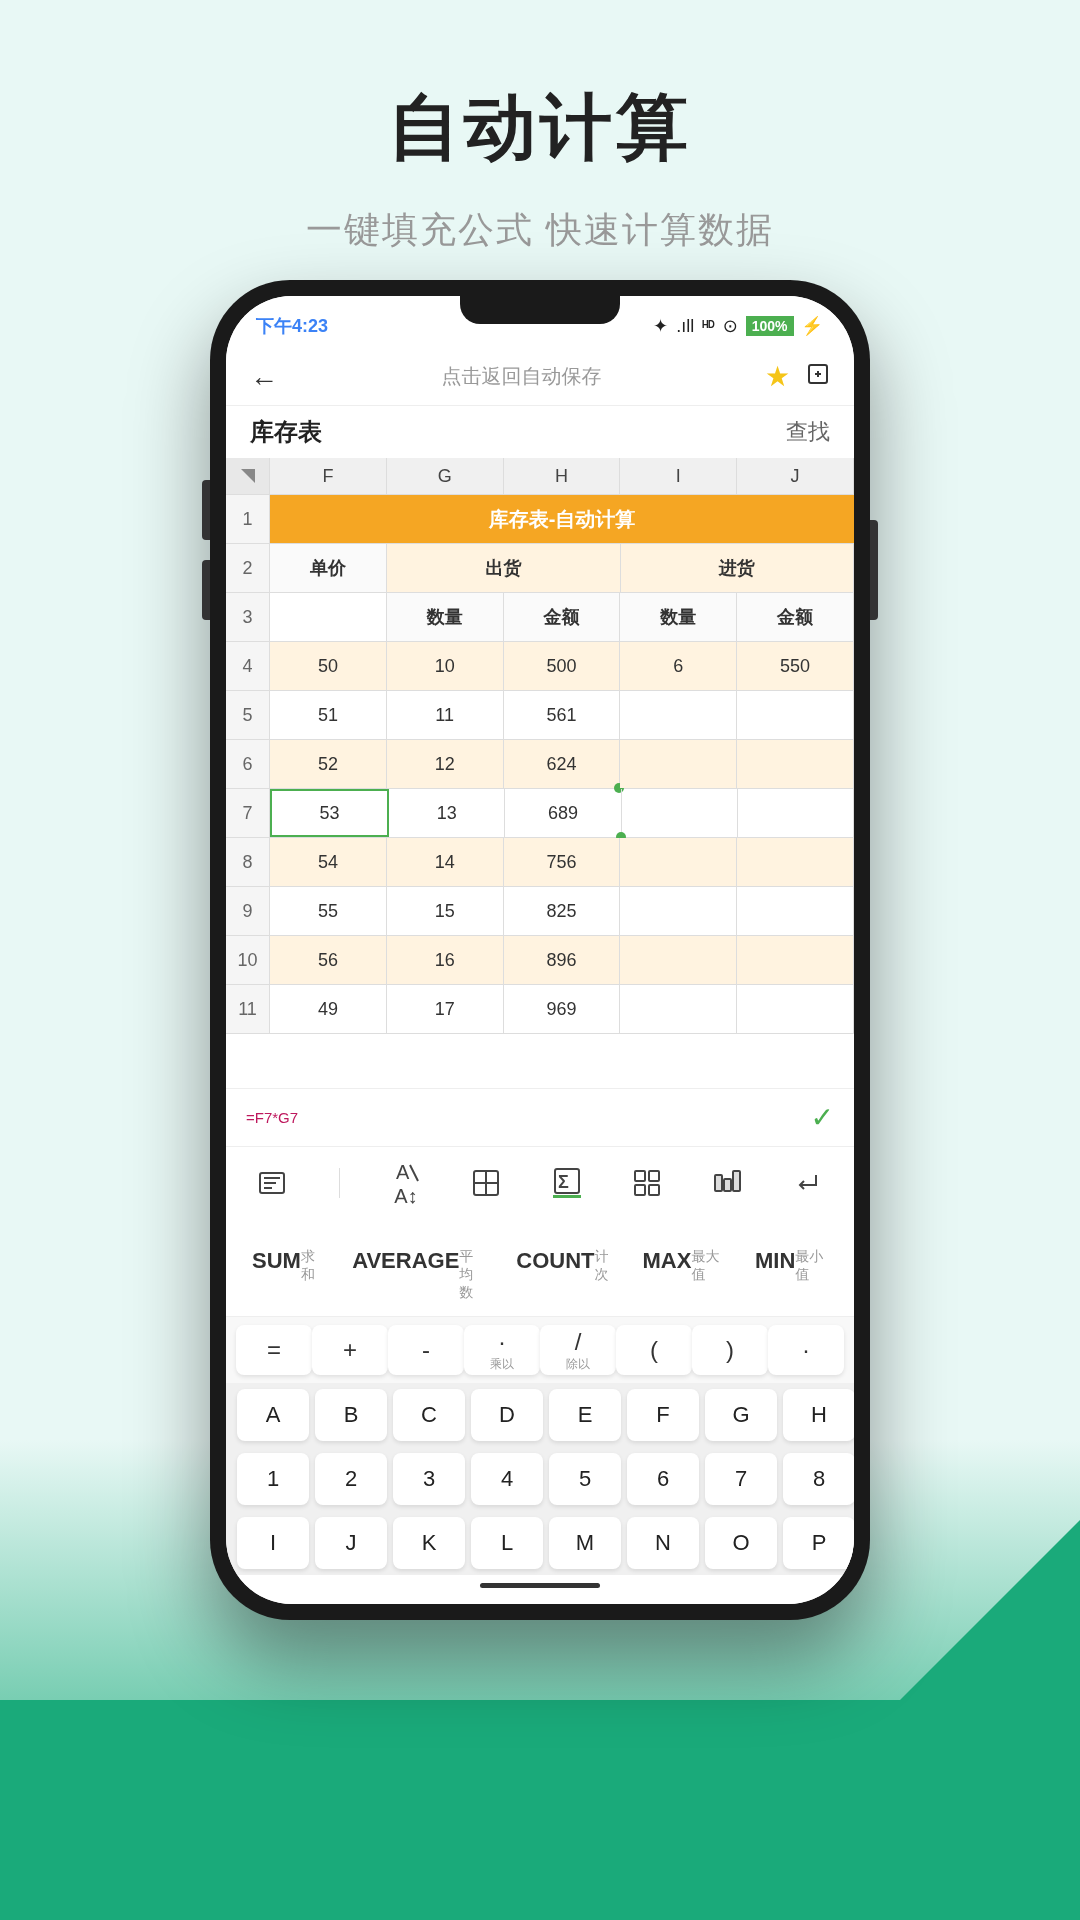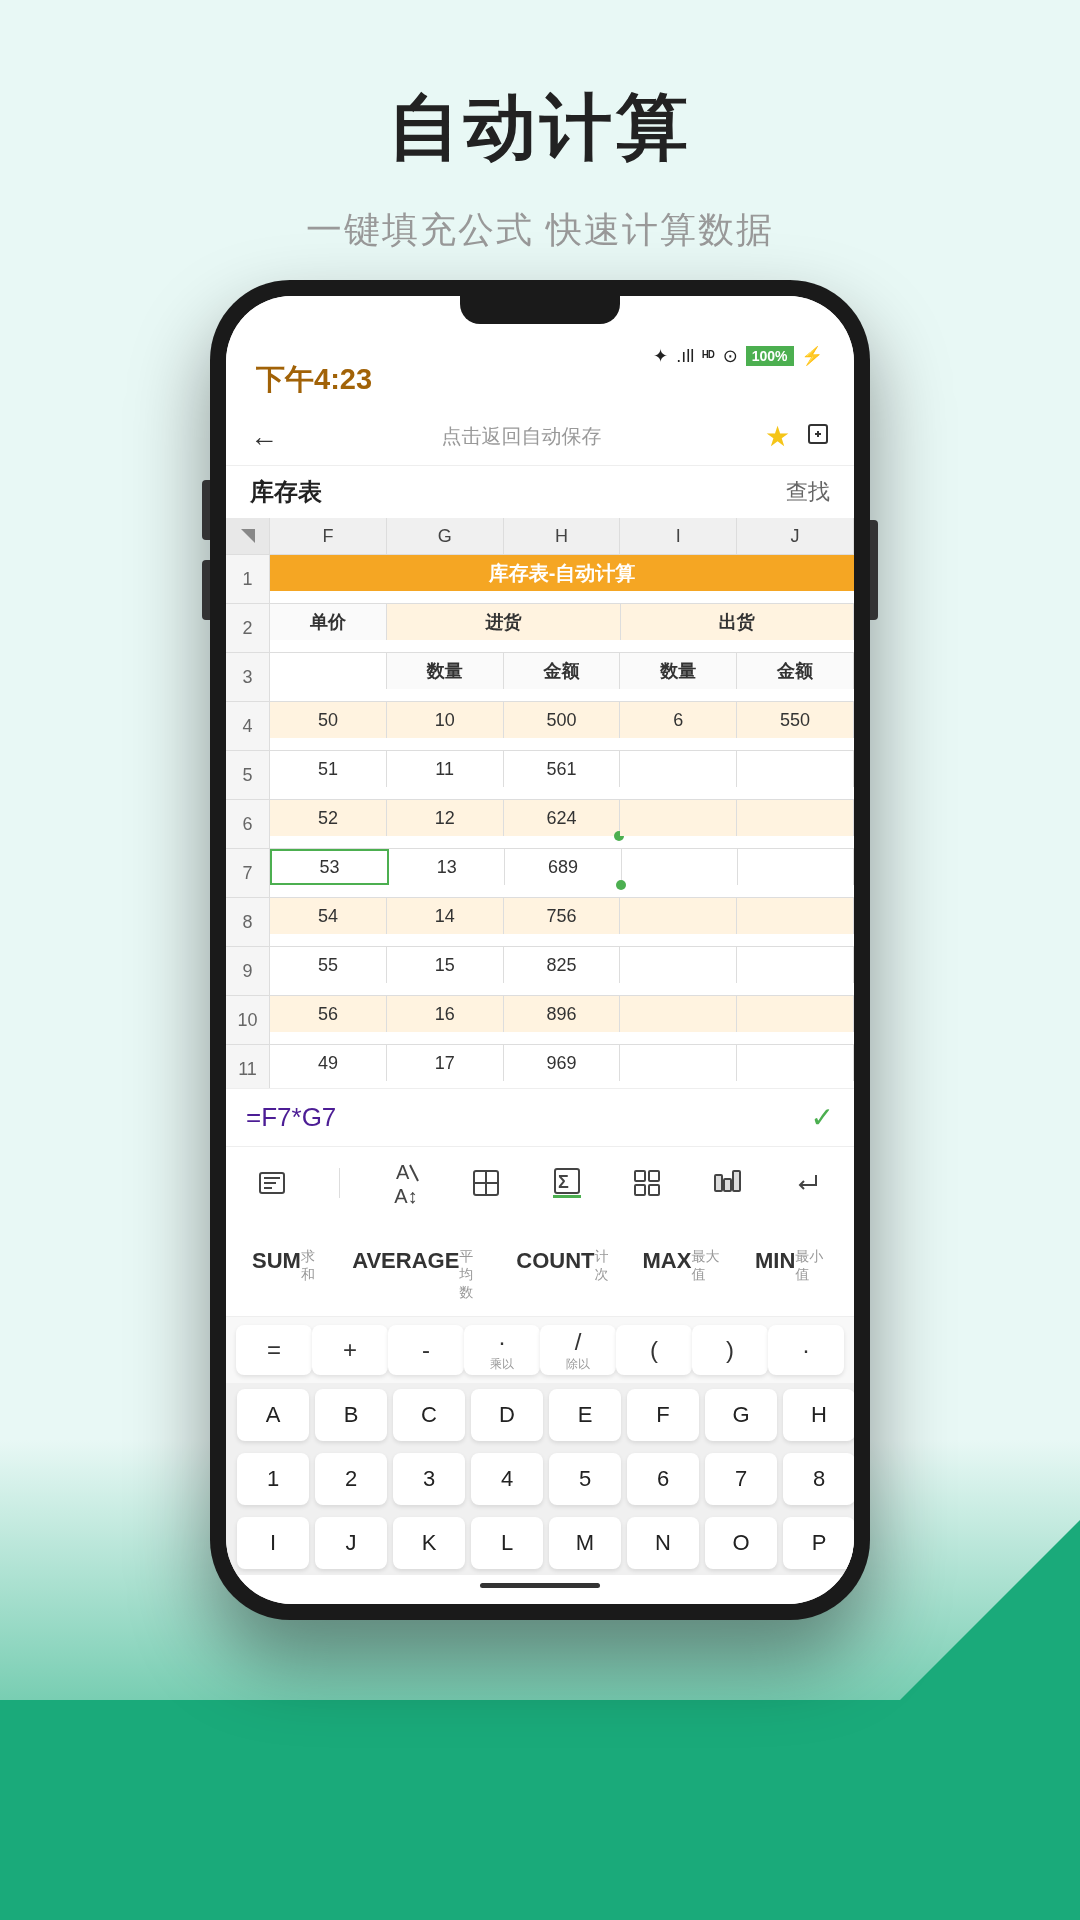--- a/index.html
+++ b/index.html
@@ -132,24 +132,23 @@
     
     .status-bar {
       background: #fff;
       padding: 16px 30px 8px;
       display: flex;
       justify-content: space-between;
       align-items: center;
       min-height: 52px;
     }
     .status-time {
-      font-size: 29px;
+      font-size: 18px;
       font-weight: 600;
-      color: #a16207;
-      margin-top: 48px;
+      color: #3b82f6;
     }
     .status-icons {
       display: flex;
       align-items: center;
       gap: 8px;
       font-size: 18px;
       color: #222;
     }
     .battery-indicator {
       display: inline-flex;
@@ -259,21 +258,21 @@
       border-right: 1px solid #ddd;
       display: flex;
       align-items: center;
       justify-content: center;
       font-size: 18px;
       color: #666;
       background: #f5f5f5;
     }
     .cell {
       flex: 1;
-      height: 36px;
+      height: 48px;
       border-right: 1px solid #ddd;
       display: flex;
       align-items: center;
       justify-content: center;
       font-size: 18px;
       color: #333;
       position: relative;
     }
     .cell-highlight {
       background: #fff3e0;
@@ -310,22 +309,22 @@
     
     .formula-bar {
       background: #fff;
       border-top: 1px solid #eee;
       padding: 12px 20px;
       display: flex;
       align-items: center;
       justify-content: space-between;
     }
     .formula-text {
-      font-size: 26px;
-      color: #4c1d95;
+      font-size: 15px;
+      color: #be185d;
     }
     .formula-check {
       font-size: 28px;
       color: #4caf50;
     }
 
     
     .keyboard-toolbar {
       background: #fff;
       border-top: 1px solid #eee;
@@ -508,23 +507,23 @@
         </div>
 
         <div class="sheet-row">
           <div class="row-num">1</div>
           <div class="cell cell-header-merged" style="flex:5; border-right:none;">库存表-自动计算</div>
         </div>
 
         <div class="sheet-row">
           <div class="row-num">2</div>
           <div class="cell cell-sub-header">单价</div>
+          <div class="cell cell-sub-header" style="flex:2;background:#fff3e0;">出货</div>
+
           <div class="cell cell-sub-header" style="flex:2;background:#fff3e0;">进货</div>
-
-          <div class="cell cell-sub-header" style="flex:2;background:#fff3e0;">出货</div>
 
         </div>
 
         <div class="sheet-row">
           <div class="row-num">3</div>
           <div class="cell"></div>
           <div class="cell cell-sub-header">数量</div>
           <div class="cell cell-sub-header">金额</div>
           <div class="cell cell-sub-header">数量</div>
           <div class="cell cell-sub-header">金额</div>

